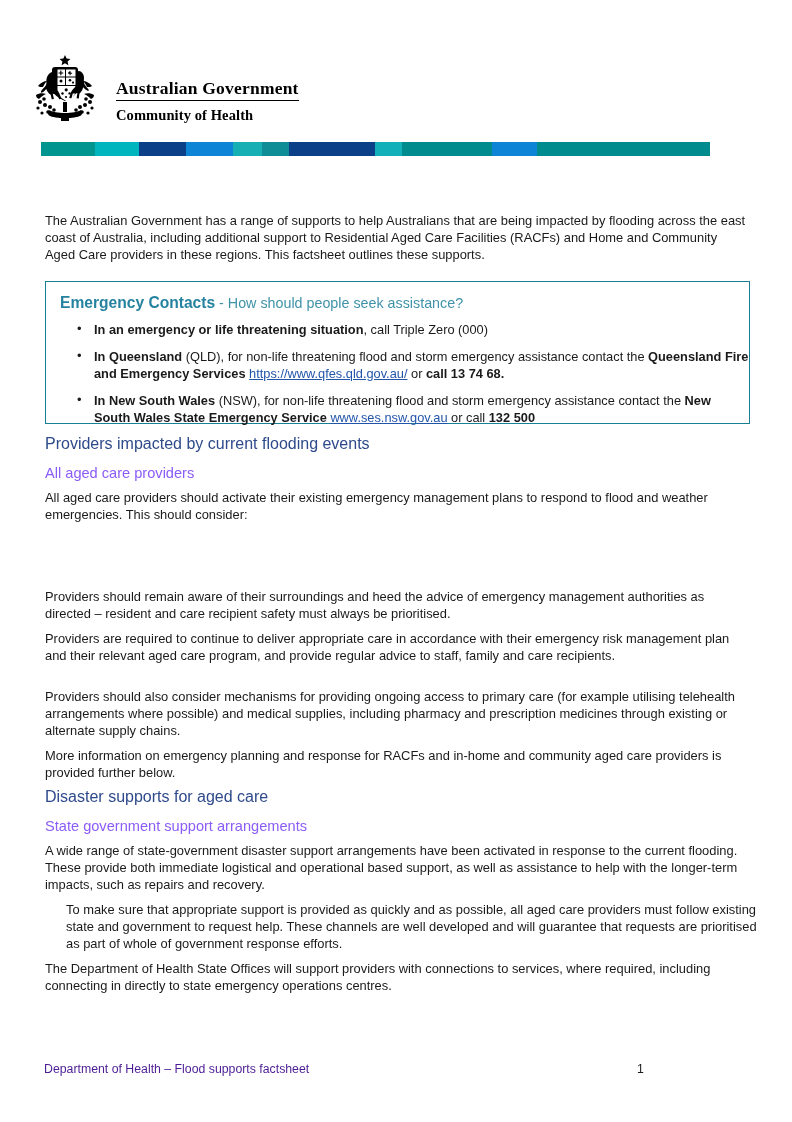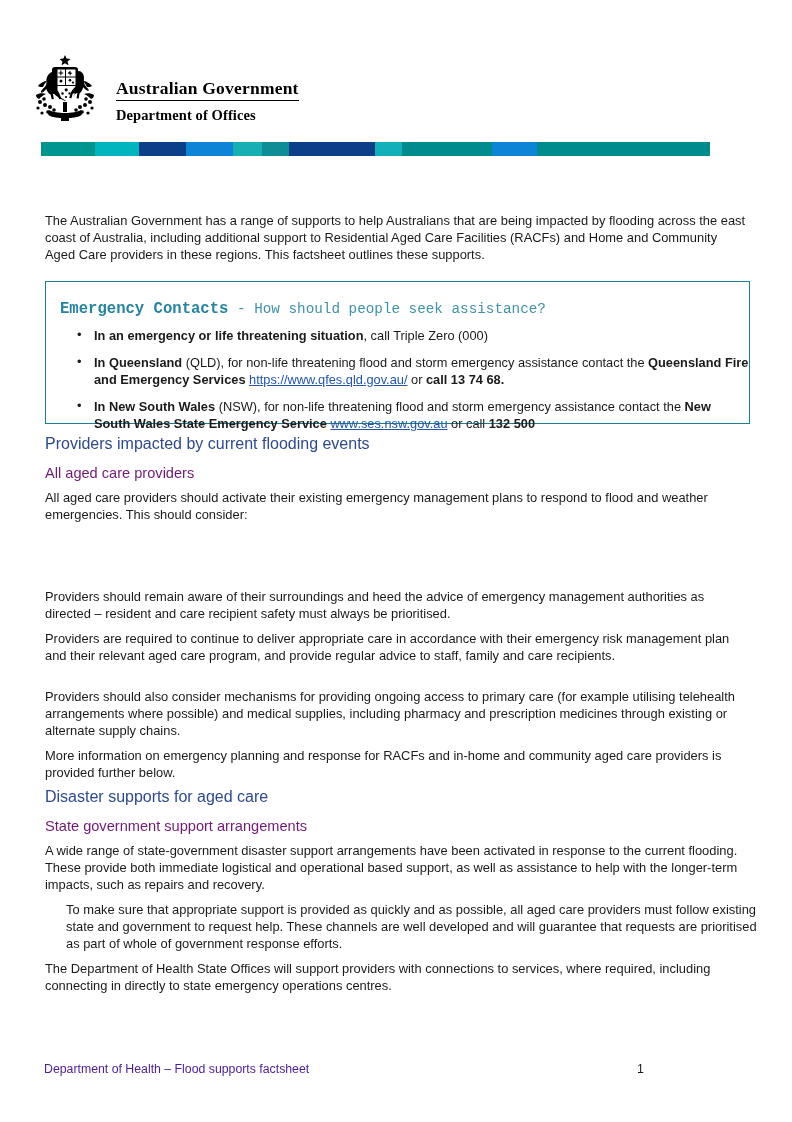--- a/index.html
+++ b/index.html
@@ -98,24 +98,23 @@
     position: absolute;
     left: 45px;
     top: 281px;
     width: 705px;
     height: 143px;
     box-sizing: border-box;
     border: 1.3px solid #1b7f94;
     background: #ffffff;
   }
   .emerg-head {
-    margin: 18px 0 0 14px;
+    margin: 12px 0 0 14px;
     font-size: 15.6px;
     color: #2683a0;
-    font-family: Liberation Mono, monospace;
   }
   .emerg-head .strong { font-weight: bold; }
   .emerg-head .sub { font-weight: normal; font-size: 14.3px; color: #3f92a8; }
 
   .emerg-list {
     margin: 9px 0 0 0;
     padding: 0;
     list-style: none;
   }
   .emerg-list li {
@@ -143,21 +142,21 @@
   .h1 {
     position: absolute;
     font-size: 16px;
     color: #2e4a8b;
     font-weight: normal;
     line-height: 1.2;
   }
   .h2 {
     position: absolute;
     font-size: 14.6px;
-    color: #701a75;
+    color: #8b5cf6;
     font-weight: normal;
     line-height: 1.2;
   }
 
   
   ul.doc-bullets {
     position: absolute;
     margin: 0;
     padding: 0;
     list-style: none;
@@ -268,21 +267,21 @@
 
           <path d="M17 58 c6 4 26 4 32 0 1.5 1.5 1.5 4 0 5.5 -6 3.5 -26 3.5 -32 0 -1.5 -1.5 -1.5 -4 0 -5.5z"></path>
           <path d="M31 50 h4 v10 h-4z"></path>
           <path d="M27 64 h12 v2 h-12z"></path>
           <path d="M29 66 h8 v3 h-8z"></path>
         </g>
       </svg>
     </div>
     <div class="govtext">
       <div class="gov-line1">Australian Government</div>
-      <div class="gov-line2">Department of Offices</div>
+      <div class="gov-line2">Community of Health</div>
     </div>
   </div>
 
   <div class="colorbar" id="colorbar">
       <span style="background: rgb(0, 150, 143); width: 54px;"></span>
       <span style="background: rgb(0, 181, 189); width: 44px;"></span>
       <span style="background: rgb(11, 63, 135); width: 47px;"></span>
       <span style="background: rgb(13, 132, 214); width: 47px;"></span>
       <span style="background: rgb(22, 176, 180); width: 29px;"></span>
       <span style="background: rgb(14, 141, 150); width: 27px;"></span>

